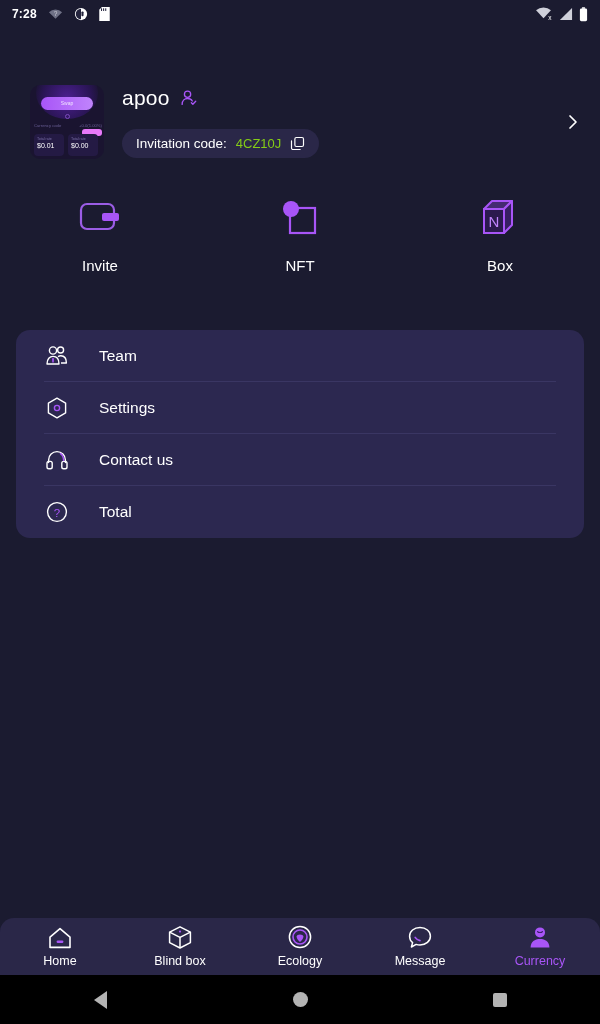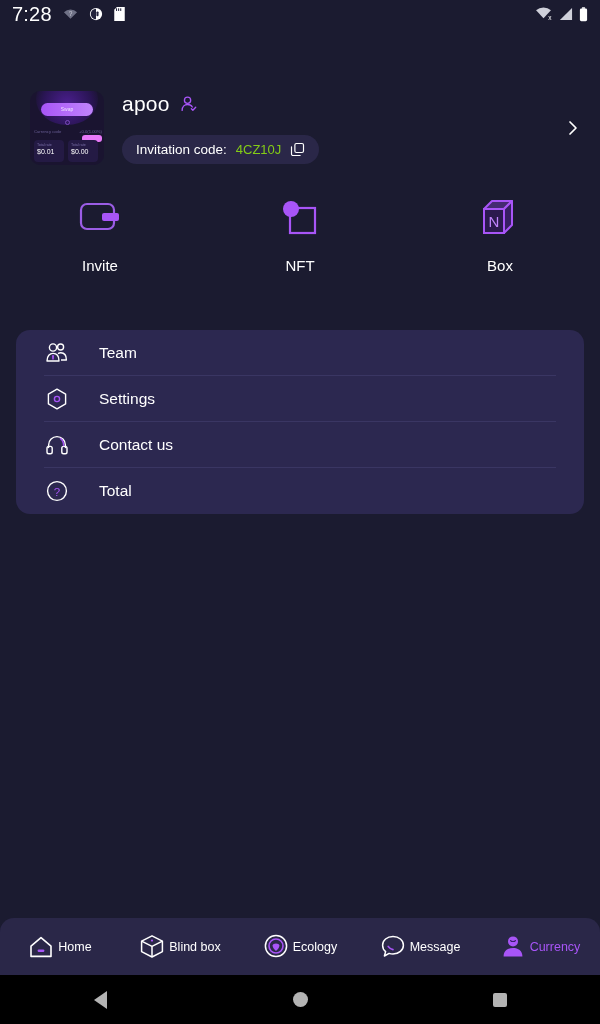--- a/index.html
+++ b/index.html
@@ -17,26 +17,26 @@
 
   
   .statusbar {
     position:absolute; top:0; left:0; width:600px; height:28px;
     display:flex; align-items:center; justify-content:space-between;
     padding:0 12px;
     color:#ffffff;
   }
   .sb-left { display:flex; align-items:center; gap:11px; }
   .sb-right { display:flex; align-items:center; gap:6px; }
-  .sb-time { font-size:20px; font-weight:normal; letter-spacing:.2px; }
+  .sb-time { font-size:12px; font-weight:bold; letter-spacing:.2px; }
   .sb-ico { display:block; }
 
   
   .profile-header {
-    position:absolute; top:86px; left:0; width:600px; height:84px;
+    position:absolute; top:80px; left:0; width:600px; height:84px;
     display:flex; align-items:center; padding:0 18px 0 30px;
   }
   .avatar {
     width:74px; height:74px; border-radius:10px;
     background:#1a1430;
     position:relative; overflow:hidden; flex:0 0 auto;
   }
   .av-glow {
     position:absolute; top:-18px; left:6px; width:62px; height:52px;
     border-radius:50%;
@@ -100,36 +100,36 @@
   
   .menu-card {
     position:absolute; top:330px; left:16px;
     width:568px;
     background:#2c2850;
     border-radius:14px;
     padding:0 28px;
   }
   .menu-row {
     display:flex; align-items:center; gap:29px;
-    height:46px;
+    height:52px;
     border-bottom:1px solid #3a3663;
   }
   .menu-row:last-child { border-bottom:none; }
   .menu-ico { width:26px; display:flex; align-items:center; justify-content:center; flex:0 0 auto; }
   .menu-label { font-size:15.5px; color:#ffffff; }
 
   
   .bottomnav {
     position:absolute; left:0; bottom:49px; width:600px; height:57px;
     background:#2a2748;
     border-top-left-radius:14px; border-top-right-radius:14px;
     display:flex; align-items:center;
   }
   .nav-item {
-    flex:1 1 0; display:flex; 
+    flex:1 1 0; display:flex; flex-direction:column;
     align-items:center; justify-content:center; gap:4px;
   }
   .nav-ico { height:24px; display:flex; align-items:flex-end; justify-content:center; }
   .nav-label { font-size:12.5px; color:#ffffff; }
   .nav-item.active .nav-label { color:#a855f7; }
 
   
   .androidnav {
     position:absolute; left:0; bottom:0; width:600px; height:49px;
     background:#000000;

